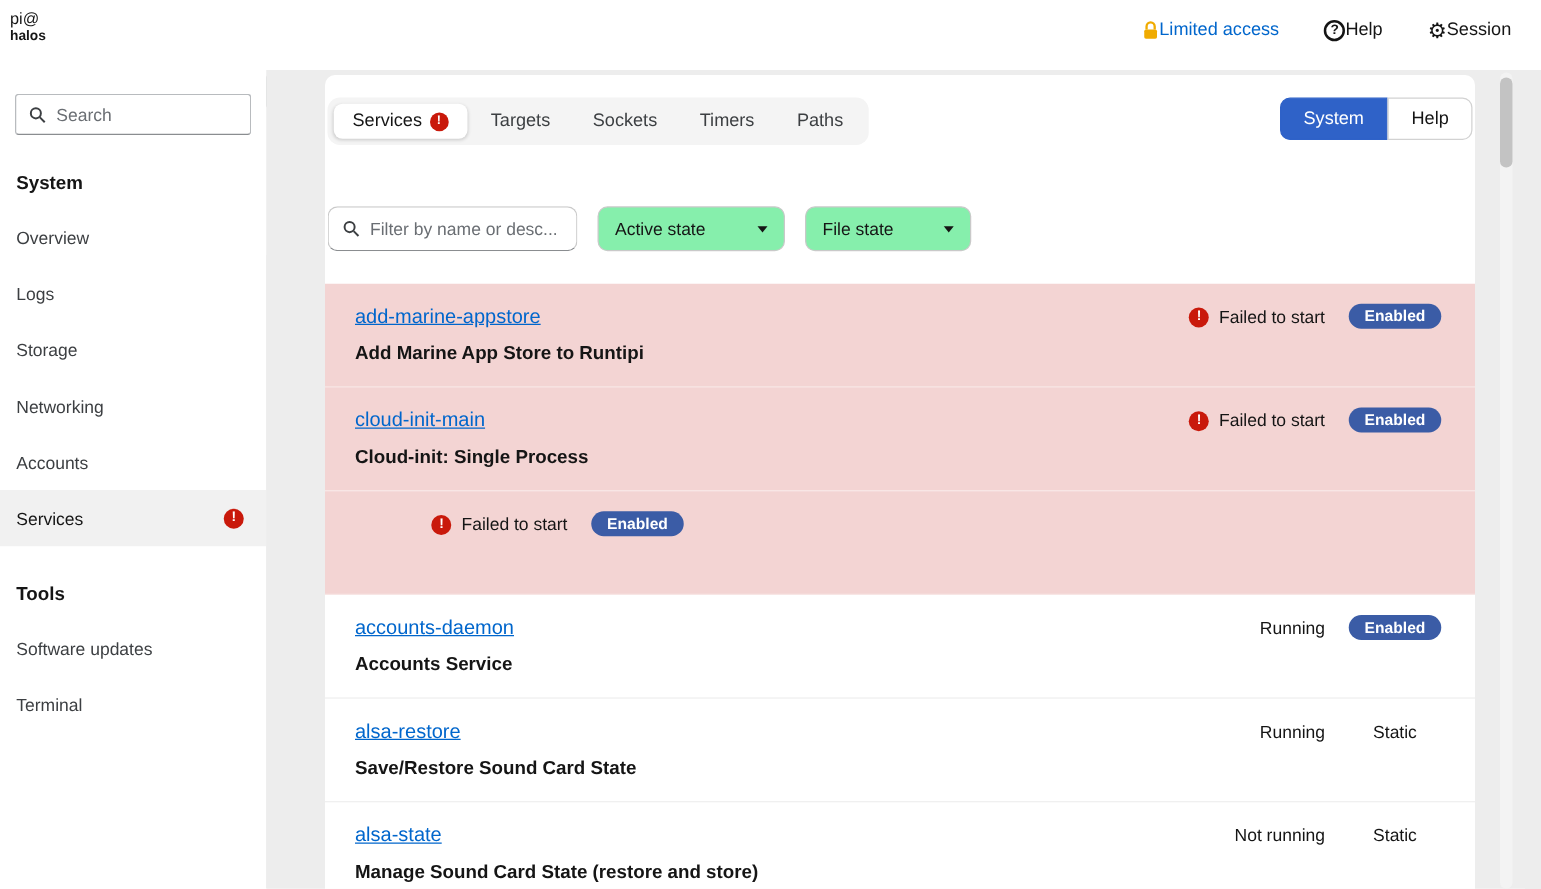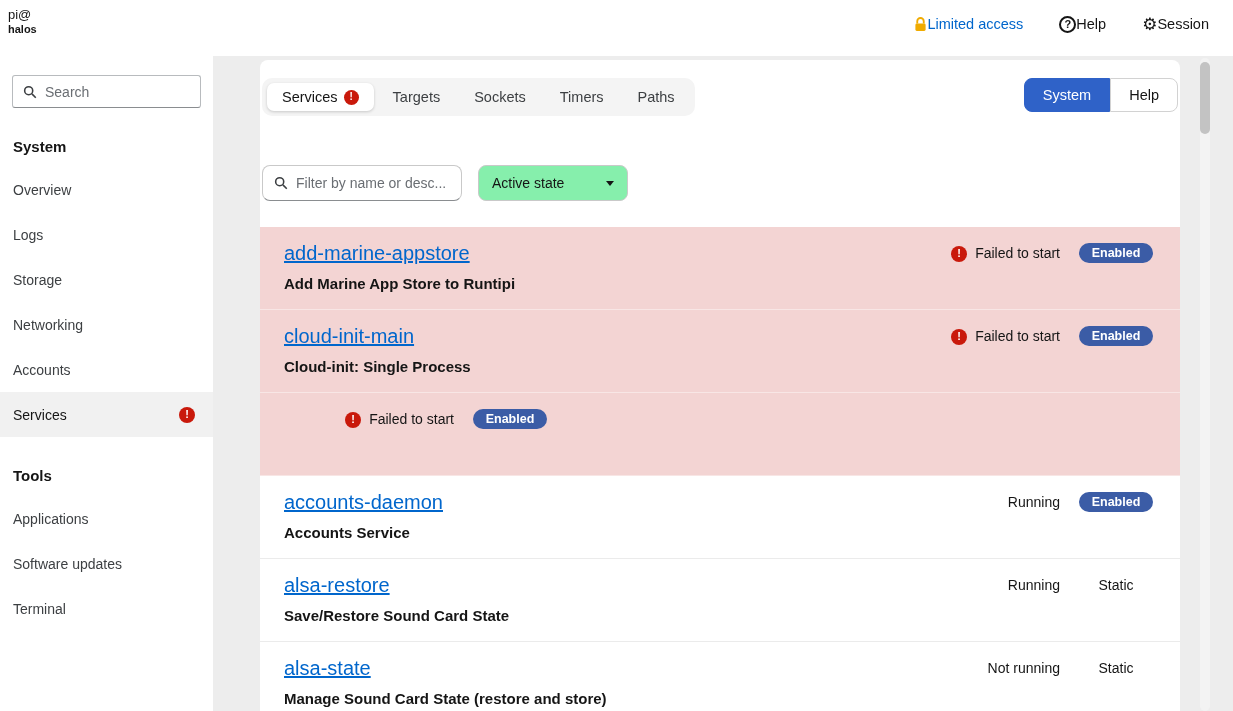--- a/index.html
+++ b/index.html
@@ -75,21 +75,21 @@
   .select.w2{width:133px;}
   .caret{width:0;height:0;border-left:4.5px solid transparent;border-right:4.5px solid transparent;
     border-top:5.5px solid #151515;margin-left:10px;}
 
   
   .svc-list{margin-top:26px;}
   .svc-row{height:83px;display:flex;align-items:flex-start;padding:18px 24px 0;
     border-bottom:1px solid #ebebeb;background:#fff;}
   .svc-row.failed{background:var(--pink);border-bottom:1px solid #f8e6e5;}
   .svc-left{flex:1;min-width:0;}
-  .svc-link{color:var(--link);font-size:20px;line-height:17px;}
+  .svc-link{color:var(--link);font-size:16px;line-height:17px;}
   .svc-desc{margin-top:12px;font-size:15px;font-weight:bold;line-height:18px;}
   .svc-state{width:170px;flex:none;display:flex;justify-content:flex-end;align-items:center;
     gap:8px;font-size:14px;line-height:17px;margin-right:16px;}
   .state-icon{width:16px;height:16px;border-radius:50%;background:var(--danger);color:#fff;
     display:inline-flex;align-items:center;justify-content:center;font-size:11px;font-weight:bold;flex:none;}
   .svc-badge-col{width:80px;flex:none;display:flex;justify-content:center;}
   .pill{background:var(--pill);color:#fff;font-size:12.5px;font-weight:bold;
     padding:3px 13px;border-radius:11px;margin-top:-2px;white-space:nowrap;}
   .badge-text{font-size:14px;line-height:17px;color:#151515;}
 
@@ -151,23 +151,20 @@
         </div>
         <div class="nav-item">
           <span class="nav-label">Accounts</span>
         </div>
         <div class="nav-item active">
           <span class="nav-label">Services</span>
           <span class="alert-badge">!</span>
         </div>
         <div class="nav-title">Tools</div>
         <div class="nav-item">
-          <span class="nav-label">Applications</span>
-        </div>
-        <div class="nav-item">
           <span class="nav-label">Software updates</span>
         </div>
         <div class="nav-item">
           <span class="nav-label">Terminal</span>
         </div>
       </nav>
   </aside>
 
   <main class="main">
     <div class="card">
@@ -200,20 +197,24 @@
           <svg width="14" height="14" viewBox="0 0 16 16">
             <circle cx="6.5" cy="6.5" r="4.6" fill="none" stroke="#3c3f42" stroke-width="1.8"></circle>
             <line x1="10.2" y1="10.2" x2="14.6" y2="14.6" stroke="#3c3f42" stroke-width="1.8"></line>
           </svg>
           <input placeholder="Filter by name or desc..." style="">
         </div>
         <div class="select w1">
           <span>Active state</span>
           <span class="caret"></span>
         </div>
+        <div class="select w2">
+          <span>File state</span>
+          <span class="caret"></span>
+        </div>
       </div>
       <div class="svc-list">
           <div class="svc-row failed">
             <div class="svc-left"><a class="svc-link" href="#">add-marine-appstore</a><div class="svc-desc">Add Marine App Store to Runtipi</div></div>
             <div class="svc-state">
               <span class="state-icon">!</span>
               <span>Failed to start</span>
             </div>
             <div class="svc-badge-col">
               <span class="pill">Enabled</span>

